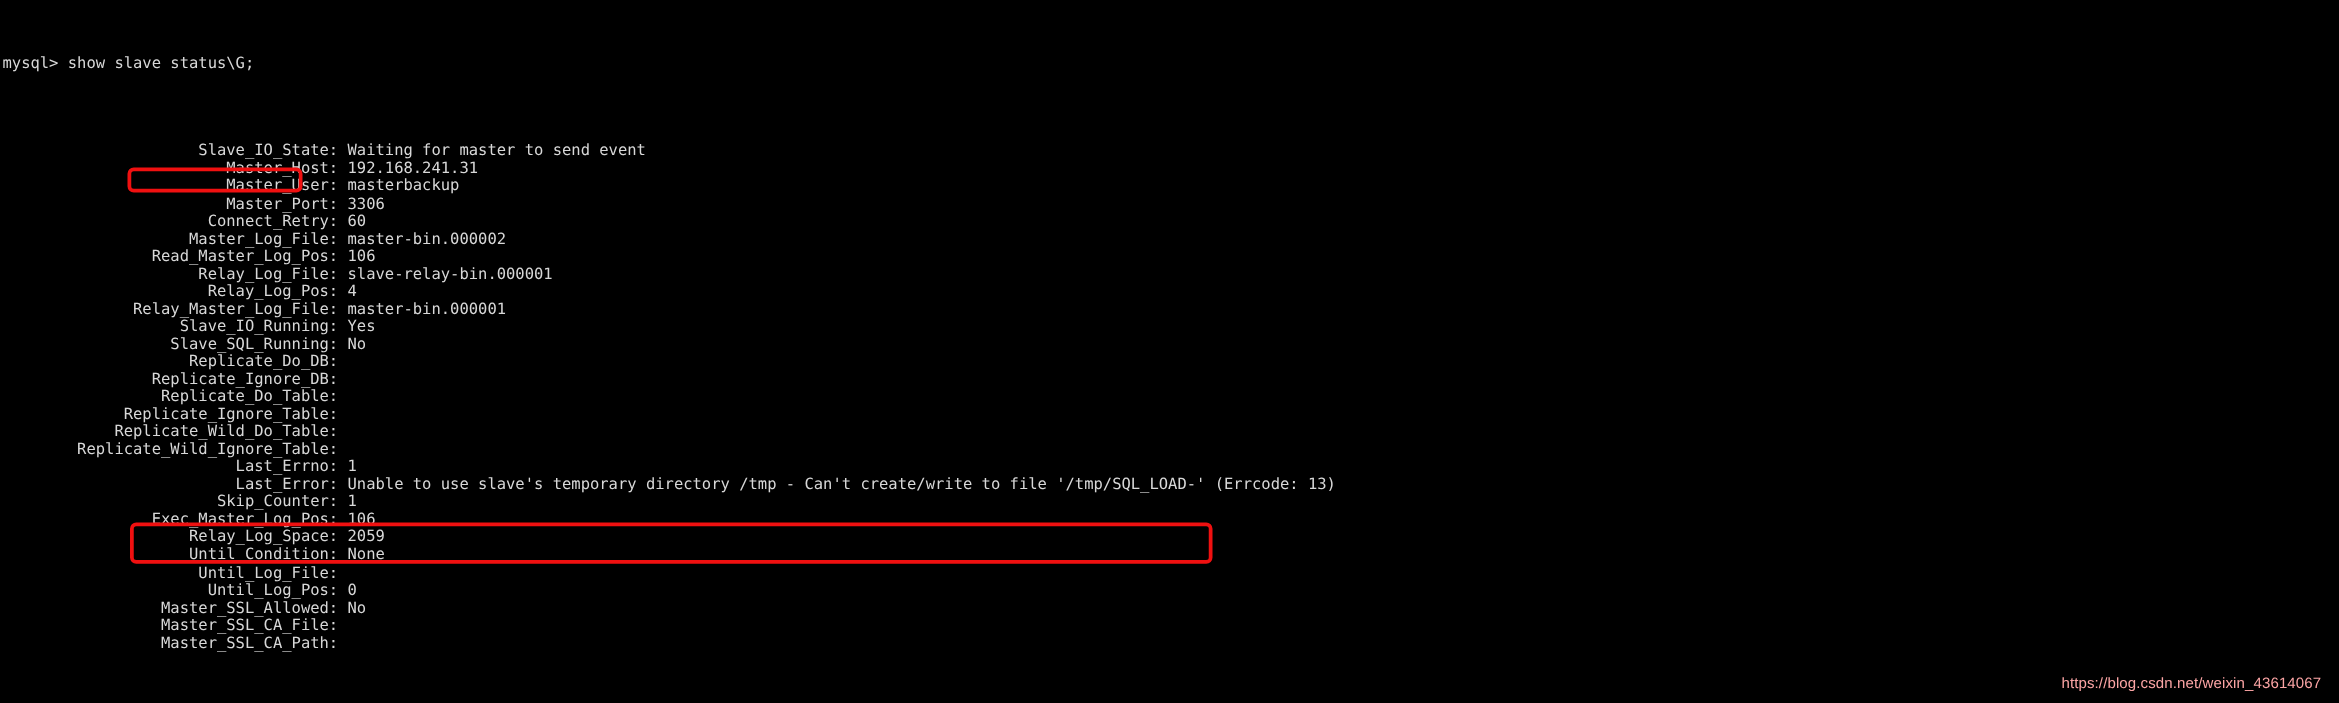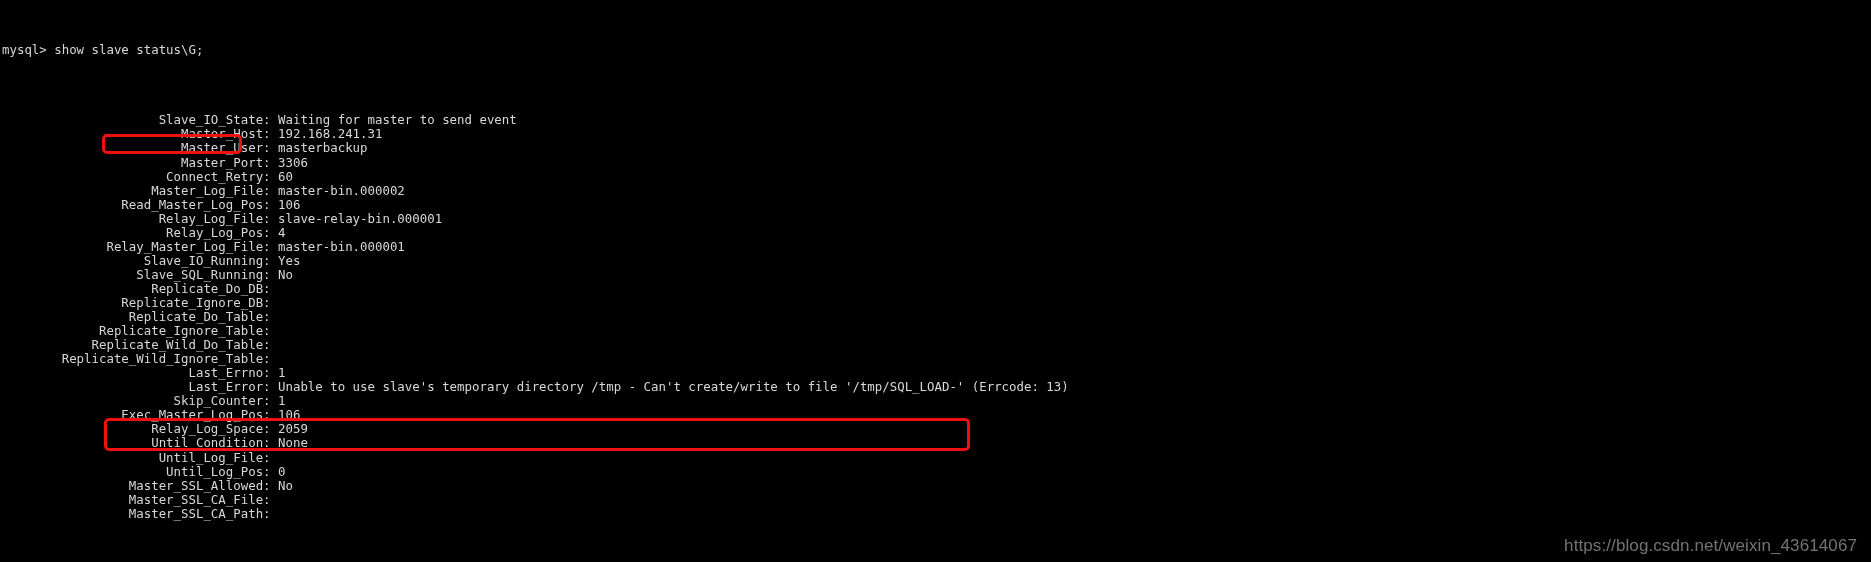--- a/index.html
+++ b/index.html
@@ -61,23 +61,23 @@
   #annot-last-sql-error {
     left: 104px;
     top: 418px;
     width: 866px;
     height: 33px;
   }
   #watermark {
     position: absolute;
     right: 14px;
     bottom: 9px;
-    color: #737373;
+    color: #fca5a5;
     font-family: "Liberation Sans", sans-serif;
-    font-size: 17px;
+    font-size: 12px;
     letter-spacing: 0.1px;
     white-space: nowrap;
   }
 </style>
 </head>
 <body>
 
 <div id="terminal">
 
   <div class="term-lines">

